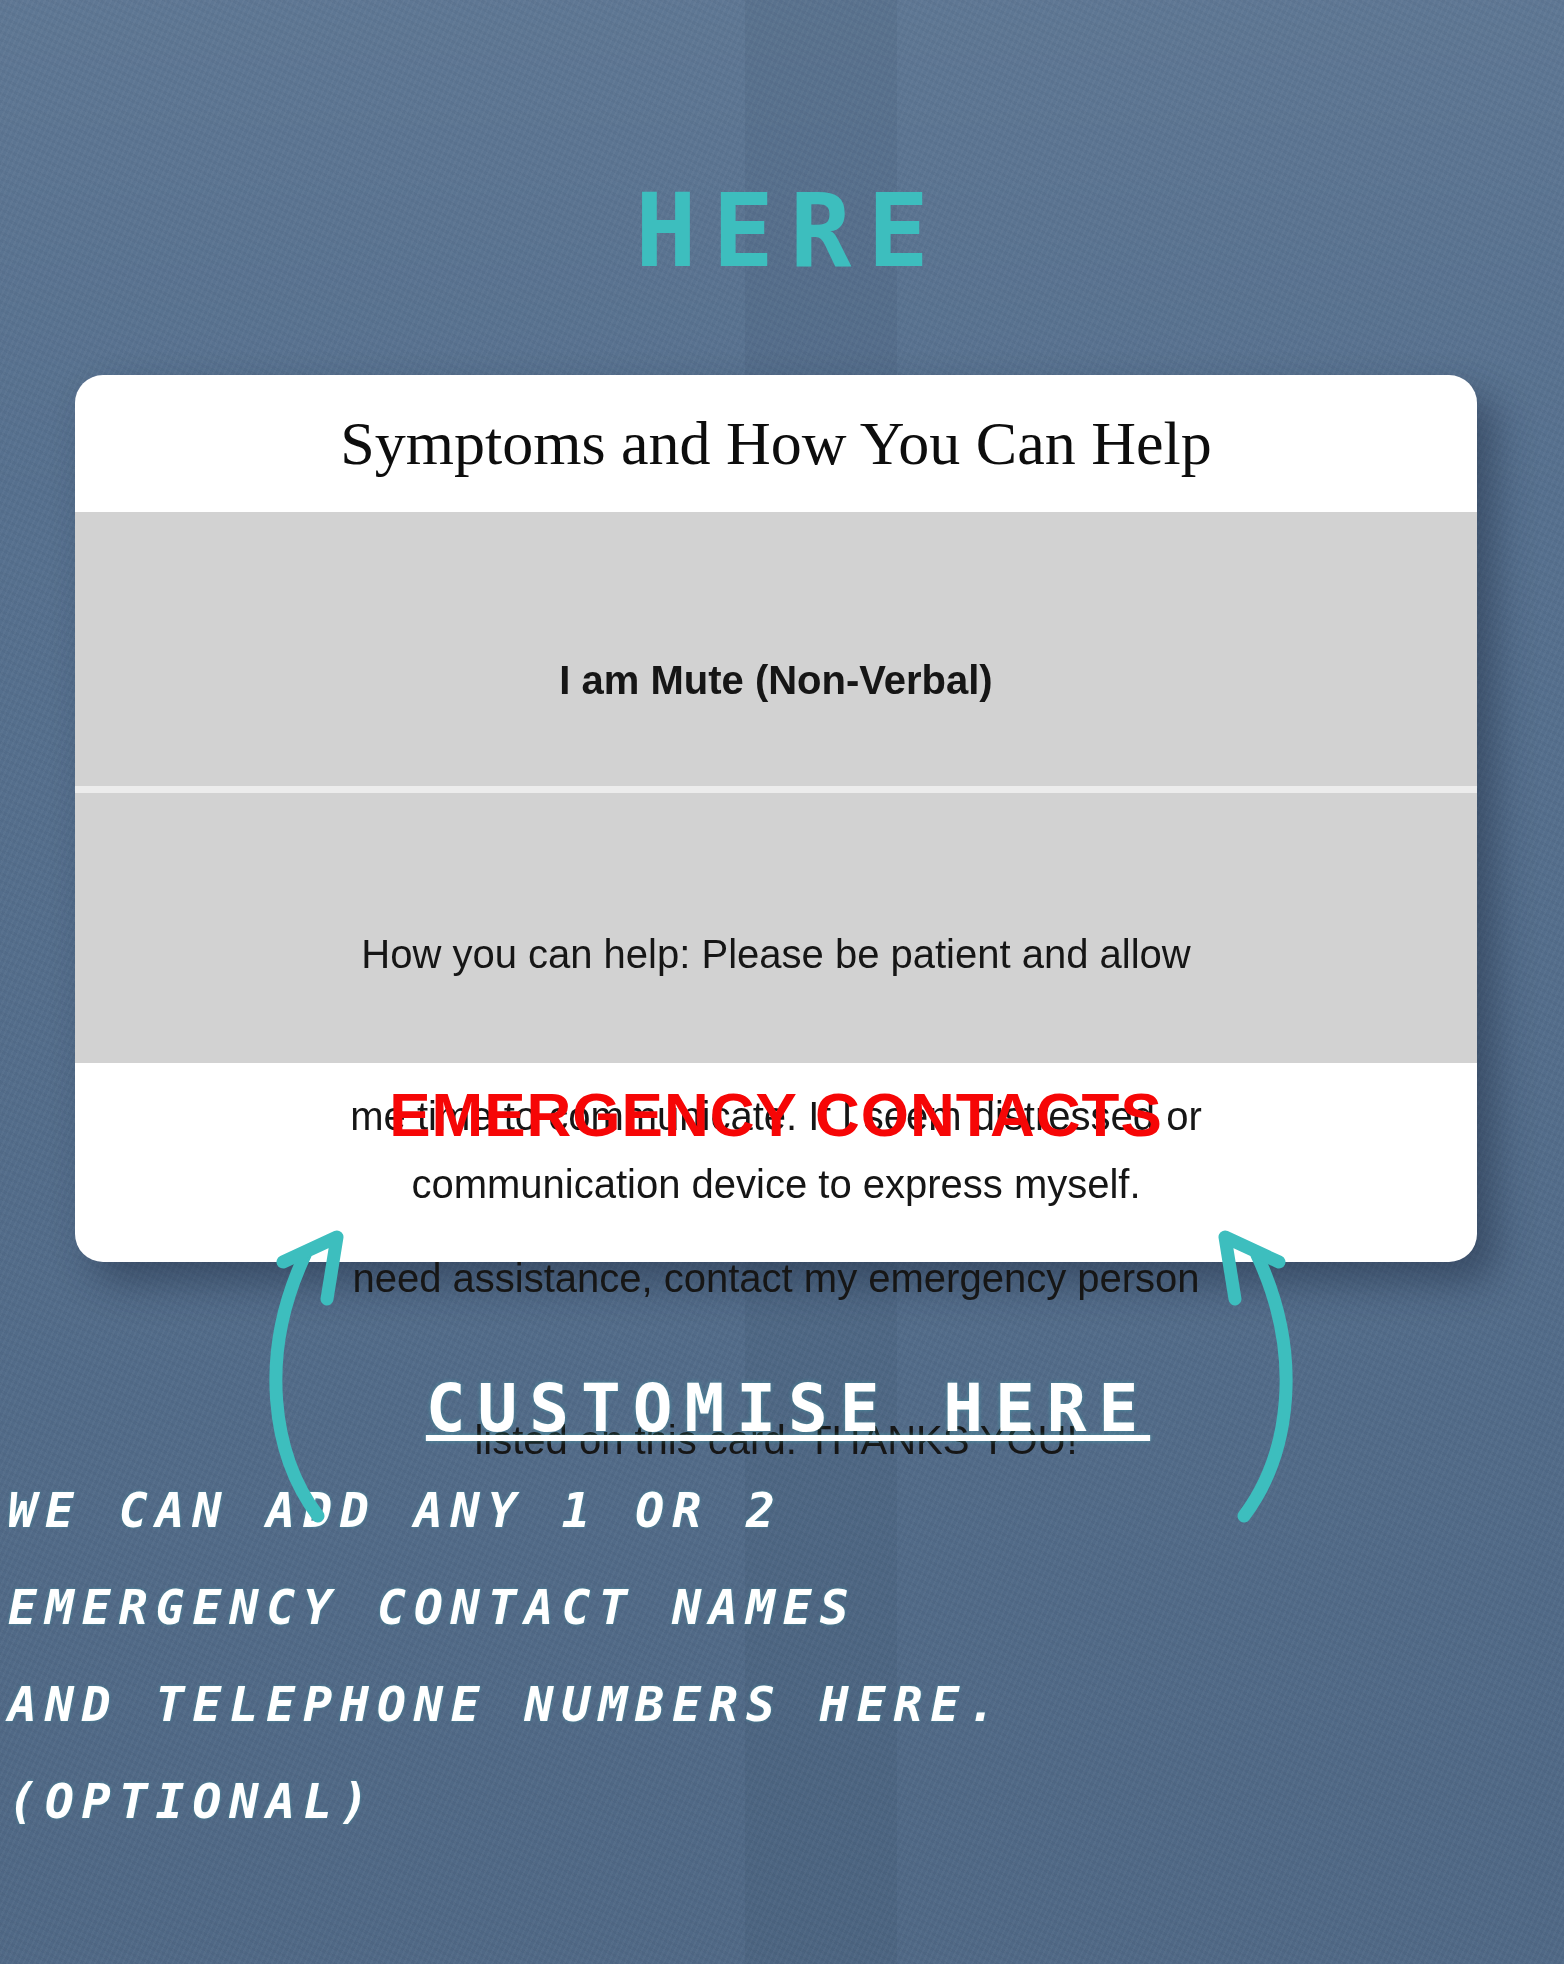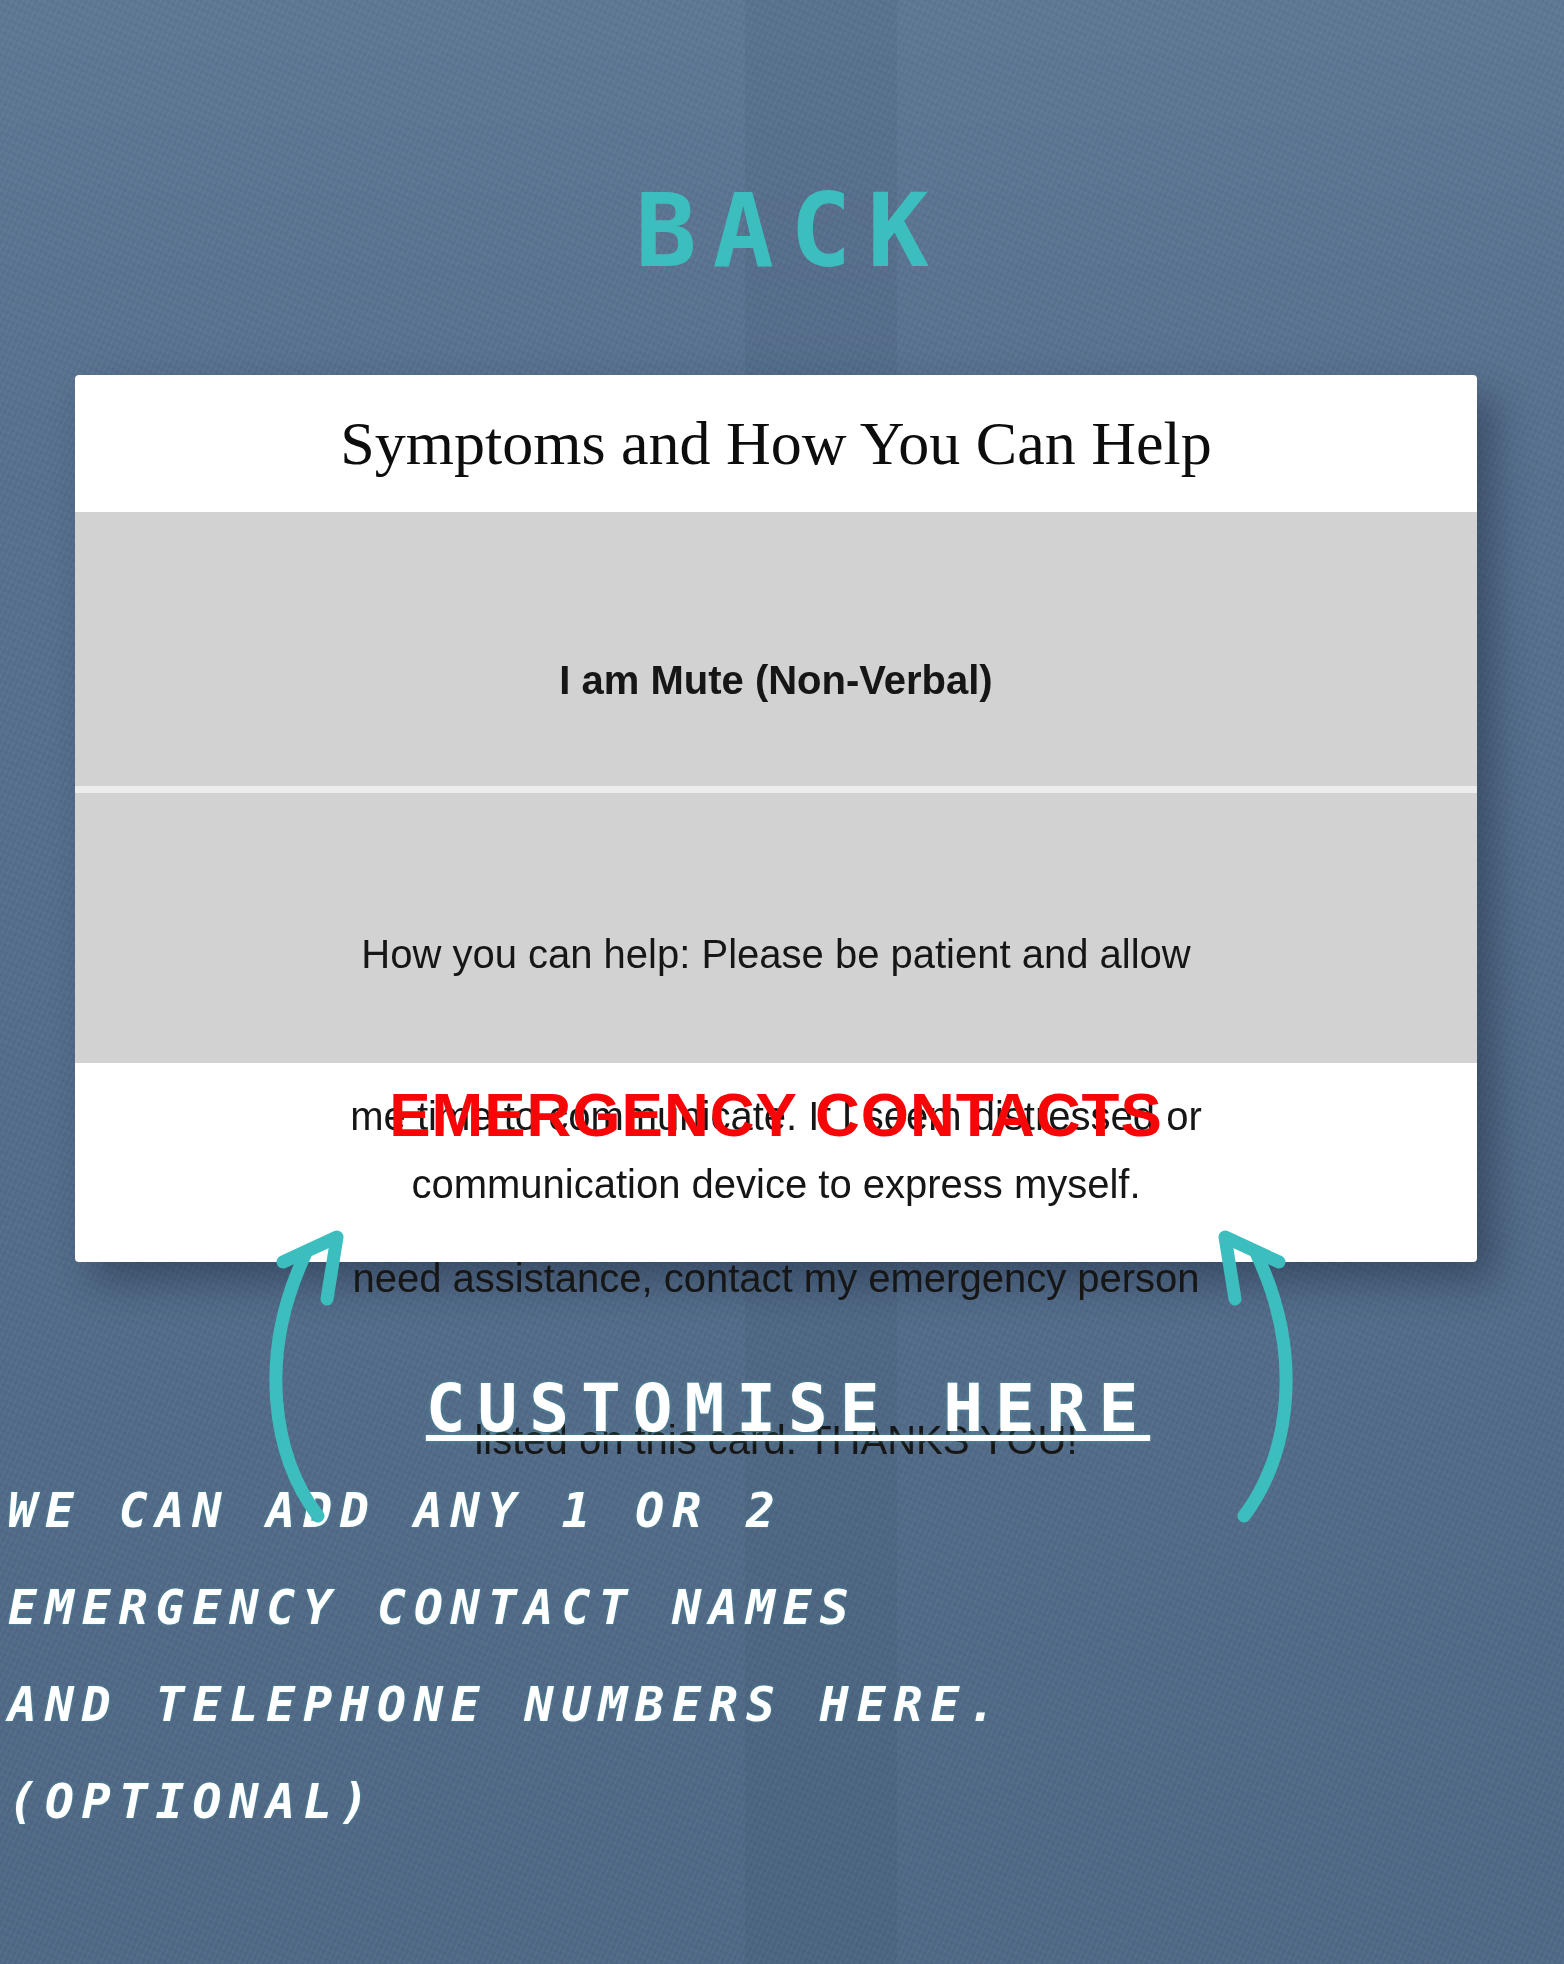--- a/index.html
+++ b/index.html
@@ -15,21 +15,21 @@
       repeating-linear-gradient(115deg, rgba(255,255,255,.03) 0 2px, rgba(0,0,0,0) 2px 5px),
       repeating-linear-gradient(25deg, rgba(10,20,40,.035) 0 3px, rgba(0,0,0,0) 3px 7px),
       linear-gradient(180deg, rgba(255,255,255,.05) 0%, rgba(0,0,0,0) 26%, rgba(8,16,34,.08) 94%);}
   .bg-band{position:absolute;left:745px;top:0;width:152px;height:1964px;background:rgba(14,28,52,.055);z-index:0;}
 
   .back-label{position:absolute;top:176px;left:0;right:0;z-index:1;text-align:center;
     font-family:"DejaVu Sans Mono",monospace;font-weight:bold;font-size:102px;line-height:110px;
     letter-spacing:16px;text-indent:16px;color:var(--accent);}
 
   .card{position:absolute;left:75px;top:375px;width:1402px;height:887px;z-index:2;
-    background:#fff;border-radius:4px;box-shadow:18px 20px 38px rgba(22,33,55,.42);color:#141414;}
+    background:#fff;border-radius:28px;box-shadow:18px 20px 38px rgba(22,33,55,.42);color:#141414;}
   .card-title{position:absolute;top:0;left:0;right:0;height:137px;display:flex;align-items:center;justify-content:center;
     font-family:"Liberation Serif","DejaVu Serif",serif;font-size:62px;color:#0d0d0d;}
   .panel{position:absolute;left:0;right:0;background:var(--panel);text-align:center;
     font-size:40px;color:#161616;white-space:pre;}
   .panel-1{top:137px;height:274px;padding-top:28px;line-height:56px;}
   .panel-2{top:418px;height:270px;padding-top:26px;line-height:54px;}
   .panel b{font-weight:normal;}
   .panel-divider{position:absolute;top:411px;left:0;right:0;height:7px;background:#ECECEC;}
   .panel-heading{font-weight:bold;}
 
@@ -50,21 +50,21 @@
   .annot-lines{position:absolute;top:1462px;left:0;right:0;z-index:2;text-align:left;
     font-family:"DejaVu Sans Mono",monospace;font-weight:bold;font-size:48px;line-height:97px;
     letter-spacing:8px;text-indent:8px;color:#FFFFFF;text-shadow:0 0 3px rgba(61,190,190,.5);font-style:italic;}
 </style>
 </head>
 <body>
 
 <div class="stage">
   <div class="bg-band"></div>
 
-  <div class="back-label">BACK</div>
+  <div class="back-label">HERE</div>
 
   <div class="card">
     <div class="card-title">Symptoms and How You Can Help</div>
 
     <div class="panel panel-1">
       <div class="panel-heading">I am Mute (Non-Verbal)</div>
       <div class="panel-line">which means I cannot speak, but I can communicate in</div>
       <div class="panel-line">other ways. I may use writing, gestures, or a</div>
       <div class="panel-line">communication device to express myself.</div>
     </div>

